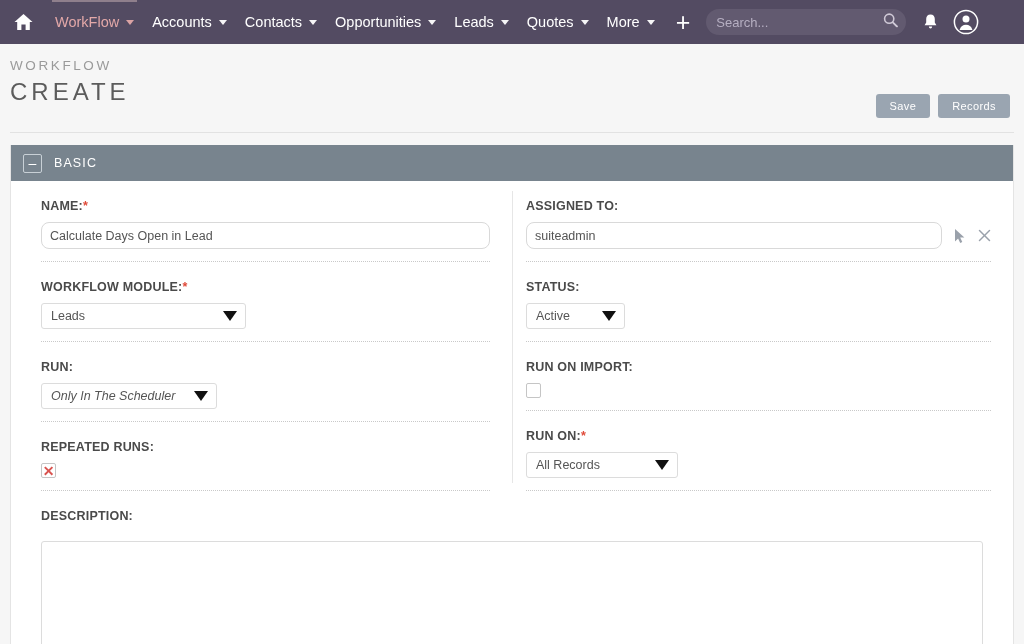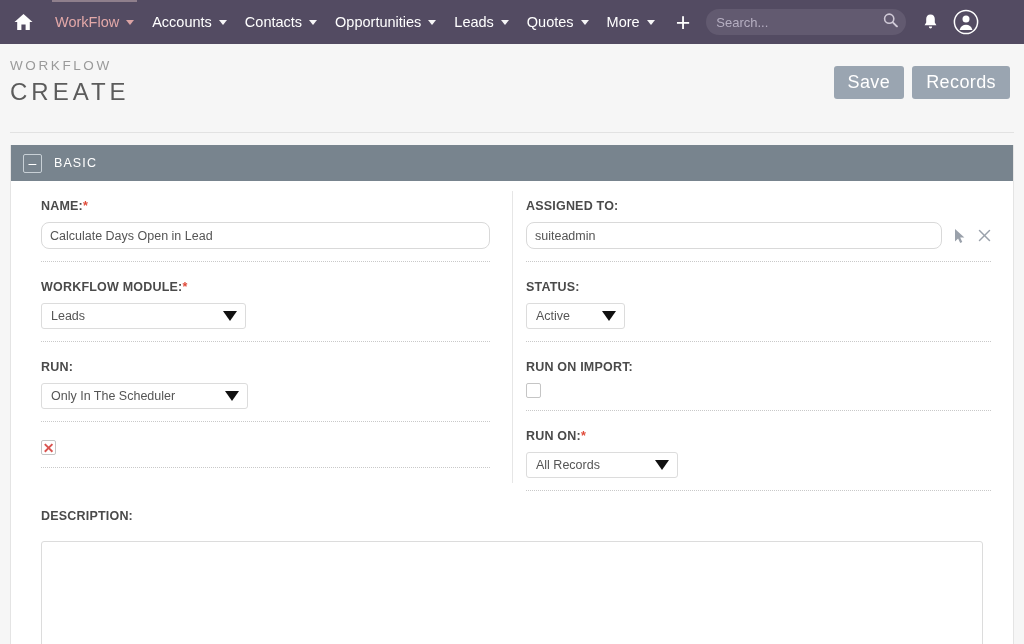--- a/index.html
+++ b/index.html
@@ -112,25 +112,26 @@
   .action-btns {
     position: absolute;
     right: 14px; top: 22px;
     display: flex; gap: 8px;
   }
   .btn {
     background: #9aa5b1;
     color: #ffffff;
     border: none;
     border-radius: 3px;
-    font-size: 18px;
+    font-size: 11px;
     font-family: "Liberation Sans", sans-serif;
     padding: 6px 14px;
     cursor: pointer;
     letter-spacing: .4px;
+    margin-top: 28px;
   }
   .divider-line {
     border-bottom: 1px solid #e2e2e2;
     margin: 10px 10px 0 10px;
   }
 
   
   .panel {
     margin: 12px 10px 0 10px;
     background: #ffffff;
@@ -230,21 +231,21 @@
   }
   .select-box .sel-caret {
     margin-left: 16px;
     width: 0; height: 0;
     border-left: 7px solid transparent;
     border-right: 7px solid transparent;
     border-top: 10px solid #111;
   }
   .w-module { width: 205px; }
   .w-status { width: 99px; }
-  .w-run    { width: 207px; }
+  .w-run    { width: 176px; font-style: italic; }
   .w-runon  { width: 152px; }
 
   
   .cb {
     width: 15px; height: 15px;
     border: 1px solid #c5c5c5;
     border-radius: 2px;
     background: #fff;
     display: flex; align-items: center; justify-content: center;
     cursor: pointer;
@@ -385,20 +386,21 @@
 
       <div class="field">
         <div class="field-label">RUN:</div>
         <div class="select-box w-run">
           <span>Only In The Scheduler</span>
           <span class="sel-caret"></span>
         </div>
       </div>
 
       <div class="field">
+        <div class="field-label">REPEATED RUNS:</div>
         <div class="cb">
           <span class="cb-x">✕</span>
         </div>
       </div>
 
     </div>
 
     <div class="col right">
 
       <div class="field">

